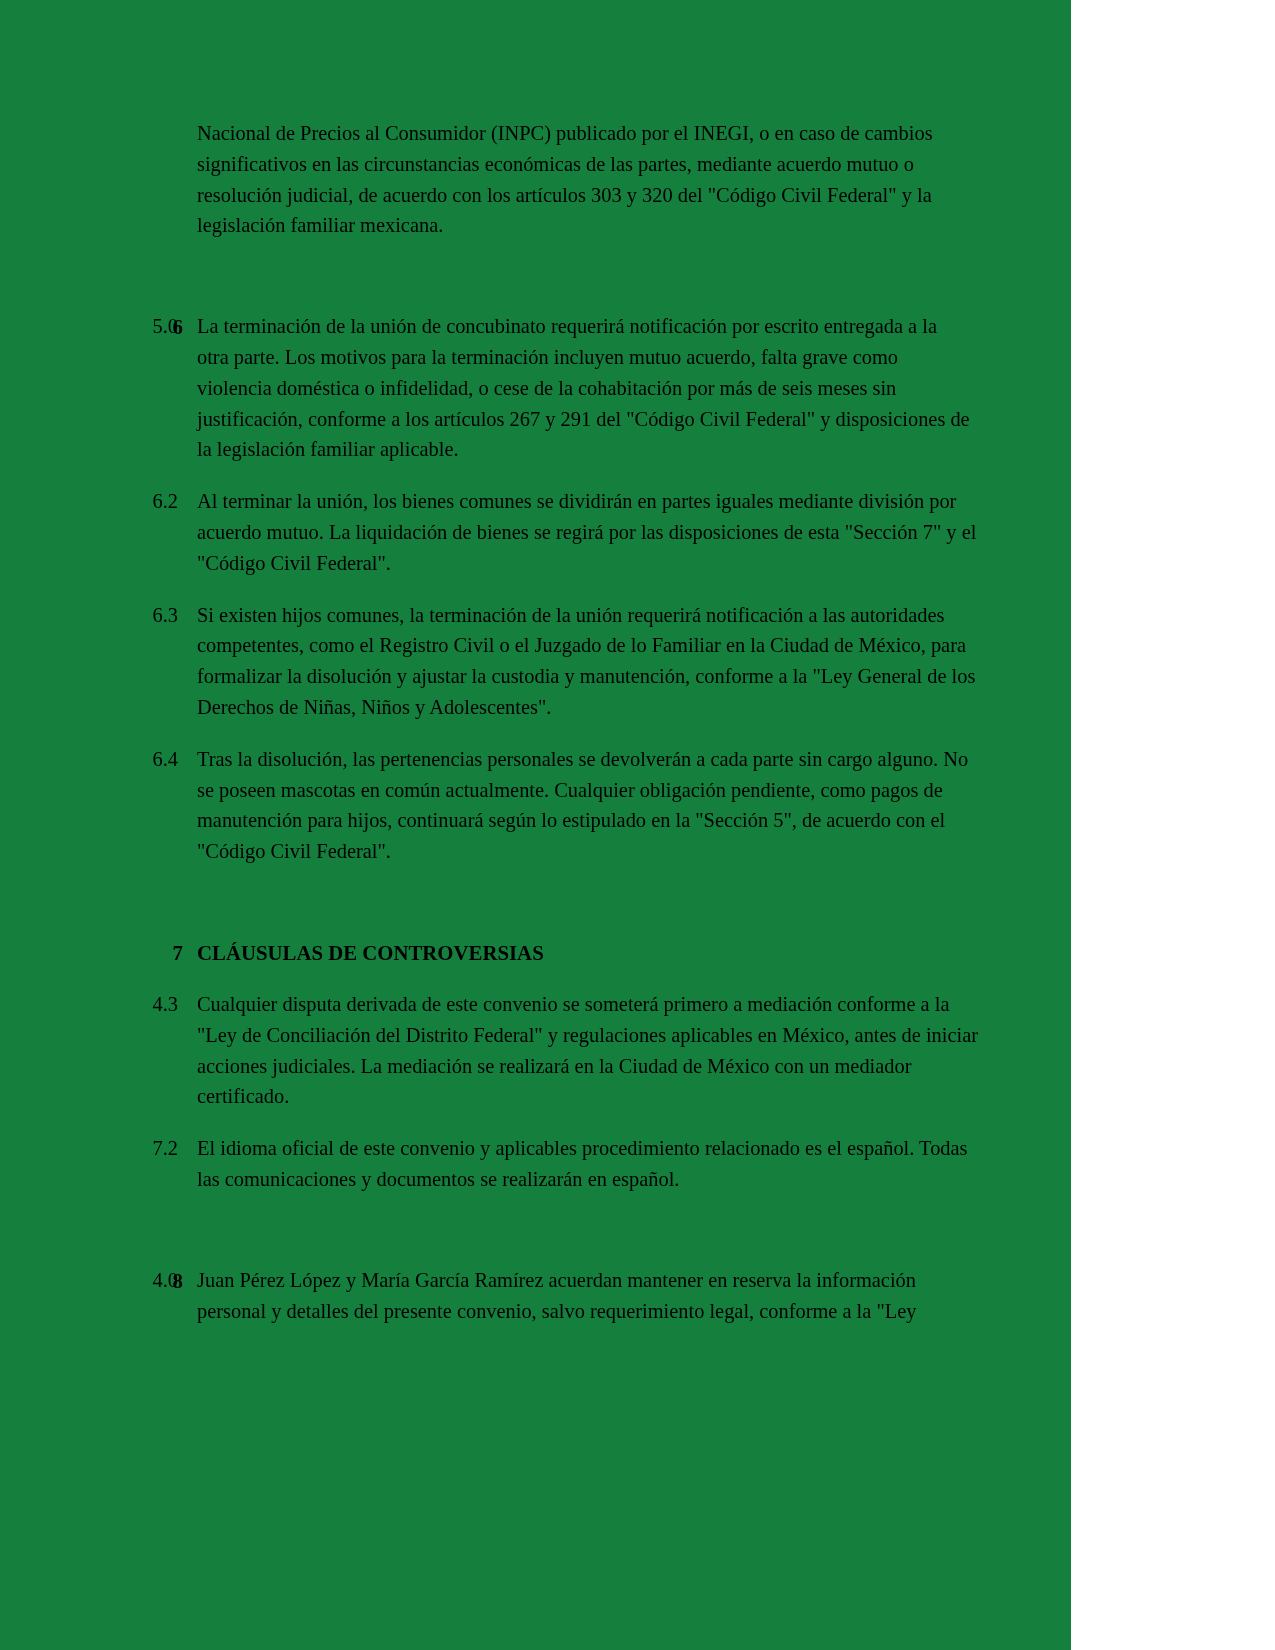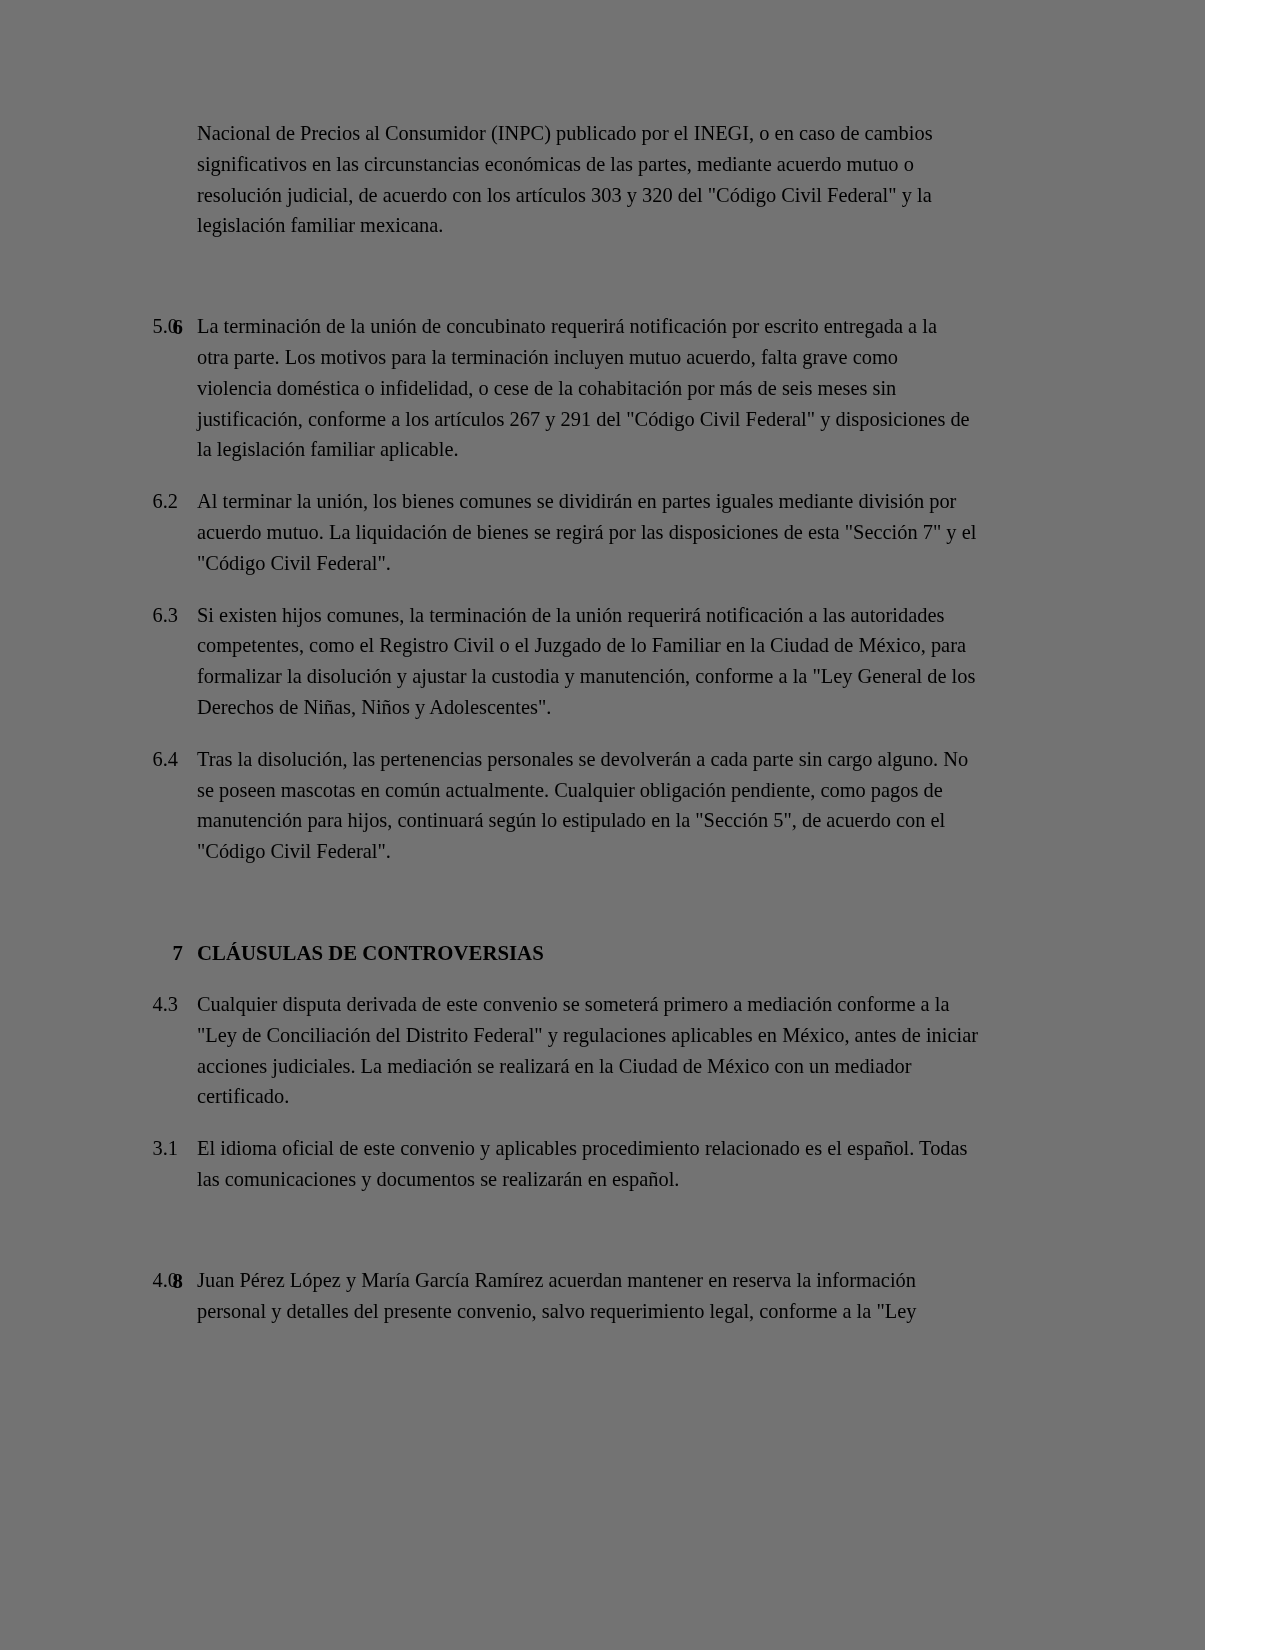--- a/index.html
+++ b/index.html
@@ -8,25 +8,25 @@
     background: #ffffff;
   }
   body {
     width: 1275px;
     height: 1650px;
     font-family: "Liberation Serif", "DejaVu Serif", serif;
     color: #000000;
   }
   .page {
     box-sizing: border-box;
-    width: 1205px;
+    width: 1071px;
     height: 1650px;
     padding: 118px 120px 0 197px;
     overflow: hidden;
-    background: #737373;
+    background: #15803d;
   }
   .content {
     position: relative;
     width: 958px;
   }
   .clause-text, .continuation {
     margin: 0;
     font-size: 20.4px;
     line-height: 30.8px;
     white-space: pre-line;
@@ -113,21 +113,21 @@
 
     <div class="clause">
       <span class="c-num">4.3</span>
       <p class="clause-text">Cualquier disputa derivada de este convenio se someterá primero a mediación conforme a la
 "Ley de Conciliación del Distrito Federal" y regulaciones aplicables en México, antes de iniciar
 acciones judiciales. La mediación se realizará en la Ciudad de México con un mediador
 certificado.</p>
     </div>
 
     <div class="clause">
-      <span class="c-num">3.1</span>
+      <span class="c-num">7.2</span>
       <p class="clause-text">El idioma oficial de este convenio y aplicables procedimiento relacionado es el español. Todas
 las comunicaciones y documentos se realizarán en español.</p>
     </div>
 
 
     <div class="section-heading">
       <span class="h-num">8</span>
     </div>
 
     <div class="clause">

